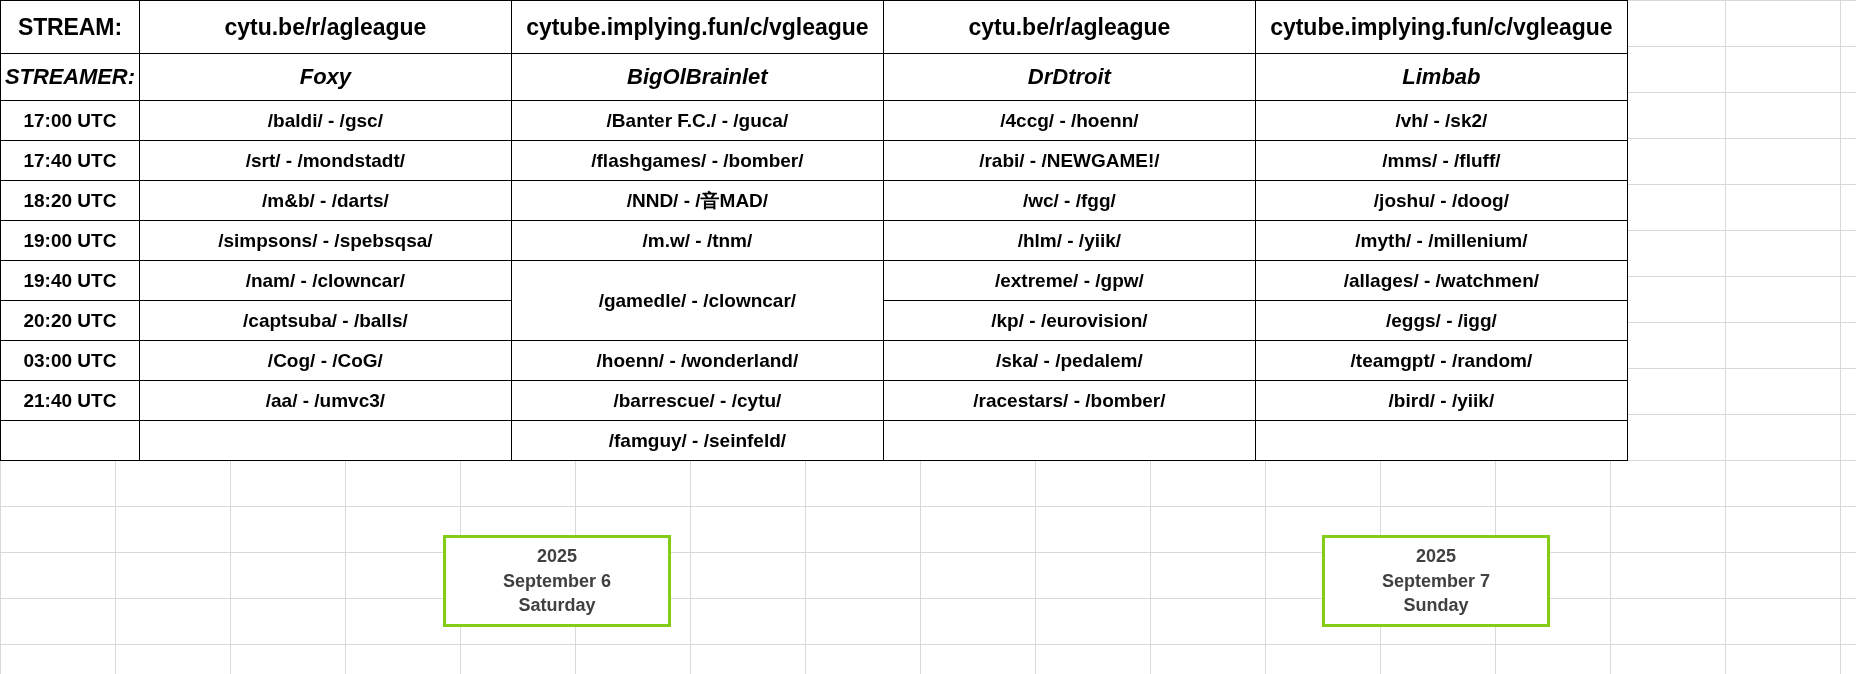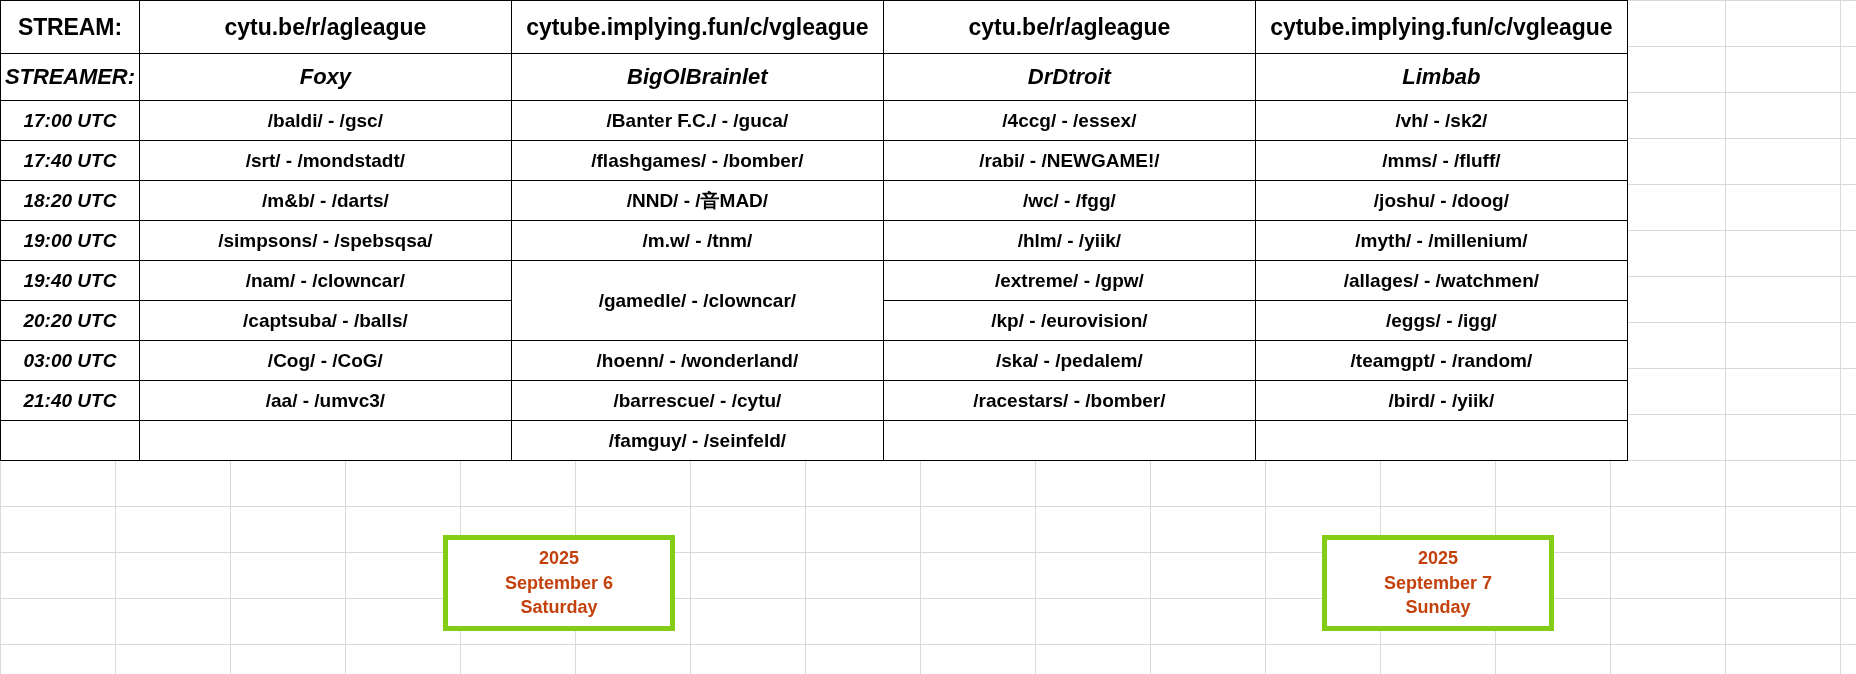--- a/index.html
+++ b/index.html
@@ -54,41 +54,40 @@
   td.time-label{
     text-align:left;
     padding-left:5px;
     font-size:15px;
     letter-spacing:-0.1px;
   }
   td.time-cell{
     text-align:left;
     padding-left:5px;
     font-size:16px;
-    font-style:italic;
   }
 
   
   td.sep-left{border-left:3px solid #000;}
   td.sep-right{border-right:3px solid #000;}
   td.thick-bottom{border-bottom:3px solid #000;}
   td.thick-top{border-top:3px solid #000;}
   td.nocell{border:none;background:transparent;}
 
   
   .date-box{
     position:absolute;
     z-index:3;
     background:#fff;
-    border:5px solid #84cc16;
+    border:3px solid #84cc16;
     text-align:center;
     font-weight:bold;
     font-size:18px;
     line-height:1.37;
-    color:#c2410c;
+    color:#404040;
     display:flex;
     flex-direction:column;
     justify-content:center;
     align-items:center;
   }
   #date-box-saturday{left:443px;top:535px;width:222px;height:86px;}
   #date-box-sunday{left:1322px;top:535px;width:222px;height:86px;}
   .date-line{display:block;}
 </style>
 </head>
@@ -120,21 +119,21 @@
     <td class="sep-left sep-right thick-top thick-bottom">Foxy</td>
     <td class="sep-right thick-top thick-bottom">BigOlBrainlet</td>
     <td class="sep-right thick-top thick-bottom">DrDtroit</td>
     <td class="sep-right thick-top thick-bottom">Limbab</td>
   </tr>
 
   <tr class="r-data">
     <td class="time-cell">17:00 UTC</td>
     <td class="sep-left sep-right">/baldi/ - /gsc/</td>
     <td class="sep-right">/Banter F.C./ - /guca/</td>
-    <td class="sep-right">/4ccg/ - /essex/</td>
+    <td class="sep-right">/4ccg/ - /hoenn/</td>
     <td class="sep-right">/vh/ - /sk2/</td>
   </tr>
 
   <tr class="r-data">
     <td class="time-cell">17:40 UTC</td>
     <td class="sep-left sep-right">/srt/ - /mondstadt/</td>
     <td class="sep-right">/flashgames/ - /bomber/</td>
     <td class="sep-right">/rabi/ - /NEWGAME!/</td>
     <td class="sep-right">/mms/ - /fluff/</td>
   </tr>

